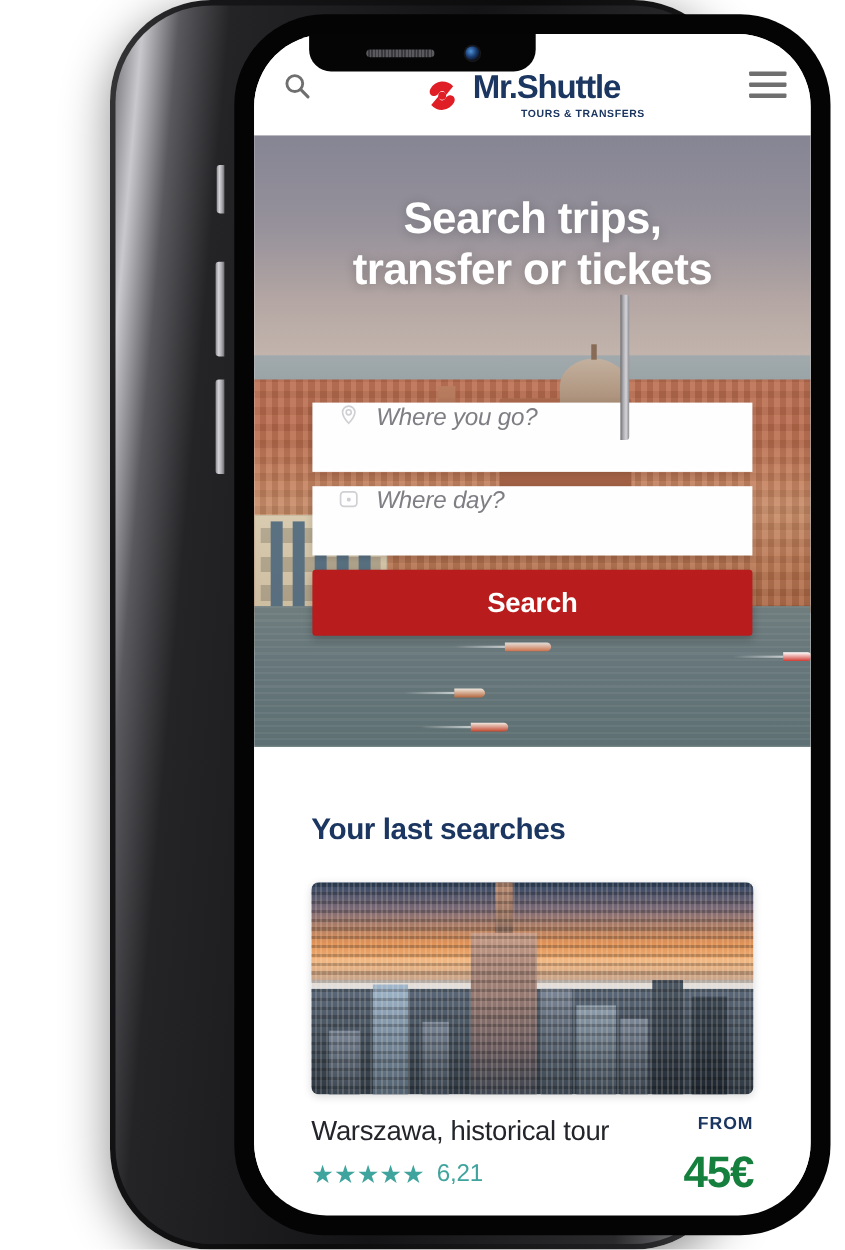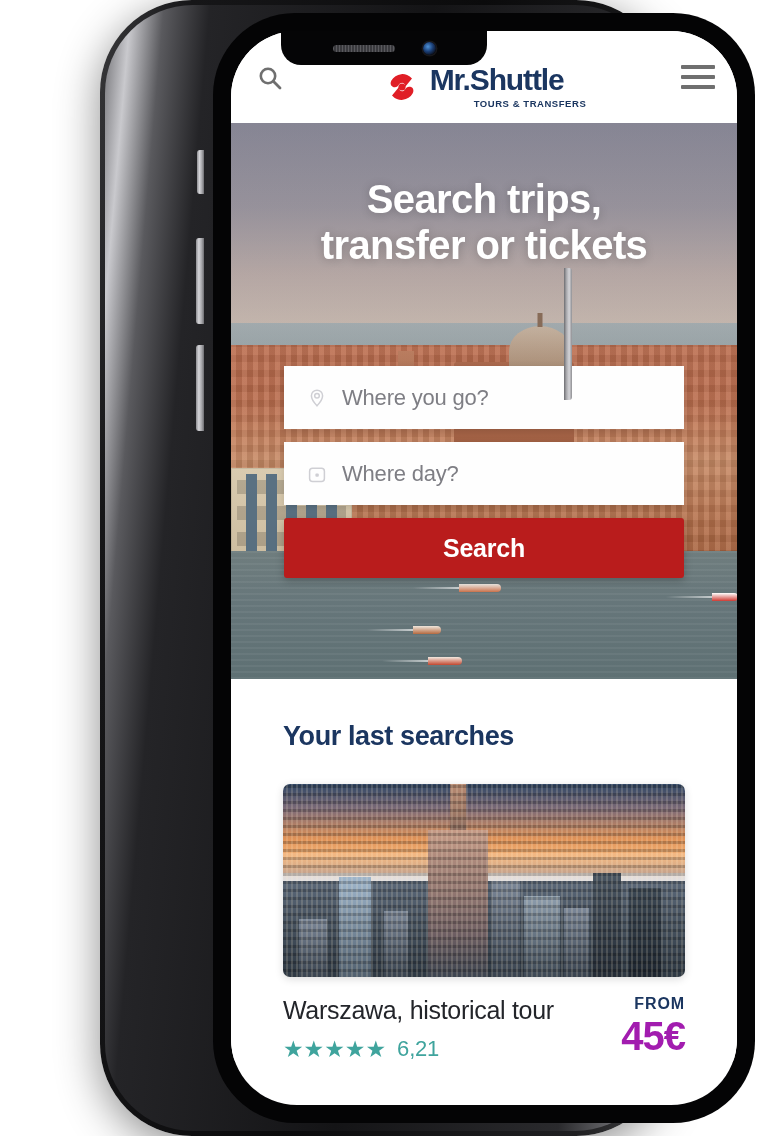--- a/index.html
+++ b/index.html
@@ -114,35 +114,35 @@
 
   #hero-title{
     position:absolute; left:0; right:0; top:54px; z-index:2;
     text-align:center; color:#fff; font-size:40px; font-weight:bold;
     line-height:1.14; letter-spacing:-.6px; text-shadow:0 1px 10px rgba(0,0,0,.22);
   }
 
   
   #search-form{ position:absolute; left:53px; right:53px; top:243px; z-index:3; }
   .field{
-    display:flex; align-items:center; height:63px; background:#fefefe;
+    display:flex; height:63px; background:#fefefe;
     padding:0 22px; gap:14px; margin-bottom:13px;
-    box-shadow:0 2px 7px rgba(0,0,0,.13); cursor:text;
+    box-shadow:0 2px 7px rgba(0,0,0,.13); cursor:text;font-style:italic;
   }
   .field-icon{ width:22px; height:22px; flex:0 0 22px; display:flex; align-items:center; justify-content:center; }
   .field-text{ font-size:22px; color:#7e7e84; letter-spacing:-.2px; }
   #search-button{
     height:60px; width:100%; background:#b91c1c; color:#fff; border:none;
     font-family:"Liberation Sans", sans-serif; font-size:25px; font-weight:bold;
     border-radius:3px; cursor:pointer; letter-spacing:-.2px;
     box-shadow:0 3px 9px rgba(0,0,0,.22);
   }
 
   
-  #last-searches{ background:#fff; padding:42px 52px 0 52px; }
+  #last-searches{ background:#fff; padding:60px 52px 0 52px; }
   #section-title{ font-size:27px; font-weight:bold; color:#1b3660; letter-spacing:-.4px; }
   #trip-card{ margin-top:32px; cursor:pointer; }
   #trip-thumb{
     width:100%; height:193px; border-radius:7px; overflow:hidden; position:relative;
     box-shadow:0 2px 8px rgba(0,0,0,.14);
   }
   .w-sky{ position:absolute; left:0; right:0; top:0; height:46%;
     background:linear-gradient(180deg,#2f4664 0%,#7c6a77 28%,#e09257 62%,#f2b277 82%,#c9a188 100%); }
   .w-haze{ position:absolute; left:0; right:0; top:36%; height:16%;
     background:linear-gradient(180deg,rgba(245,190,140,.65),rgba(120,130,150,.25)); }
@@ -158,21 +158,21 @@
   .w-win{ position:absolute; inset:0;
     background:repeating-linear-gradient(90deg,transparent 0 3px,rgba(255,240,210,.16) 3px 5px),
                repeating-linear-gradient(0deg,transparent 0 5px,rgba(0,0,0,.22) 5px 8px); }
   #trip-meta{ display:flex; align-items:flex-start; justify-content:space-between; margin-top:18px; gap:14px; }
   #trip-name{ font-size:25px; color:#23252a; letter-spacing:-.3px; line-height:1.2; }
   #trip-rating{ display:flex; align-items:center; gap:11px; margin-top:11px; }
   #stars{ display:flex; gap:3px; color:#3fa49d; font-size:23px; line-height:1; }
   #rating-value{ font-size:22px; color:#3fa49d; letter-spacing:-.2px; }
   #trip-price{ text-align:right; flex:0 0 auto; }
   #price-from{ font-size:16px; font-weight:bold; color:#1b3660; letter-spacing:.9px; }
-  #price-amount{ font-size:40px; font-weight:bold; color:#a21caf; letter-spacing:-1px; line-height:1.05; margin-top:2px; }
+  #price-amount{ font-size:40px; font-weight:bold; color:#15803d; letter-spacing:-1px; line-height:1.05; margin-top:14px; }
 </style>
 </head>
 <body>
 
 <div id="phone-frame">
 
   <div id="bezel"></div>
 
   <div class="side-btn" id="btn-mute"></div>
   <div class="side-btn" id="btn-vol-up"></div>

